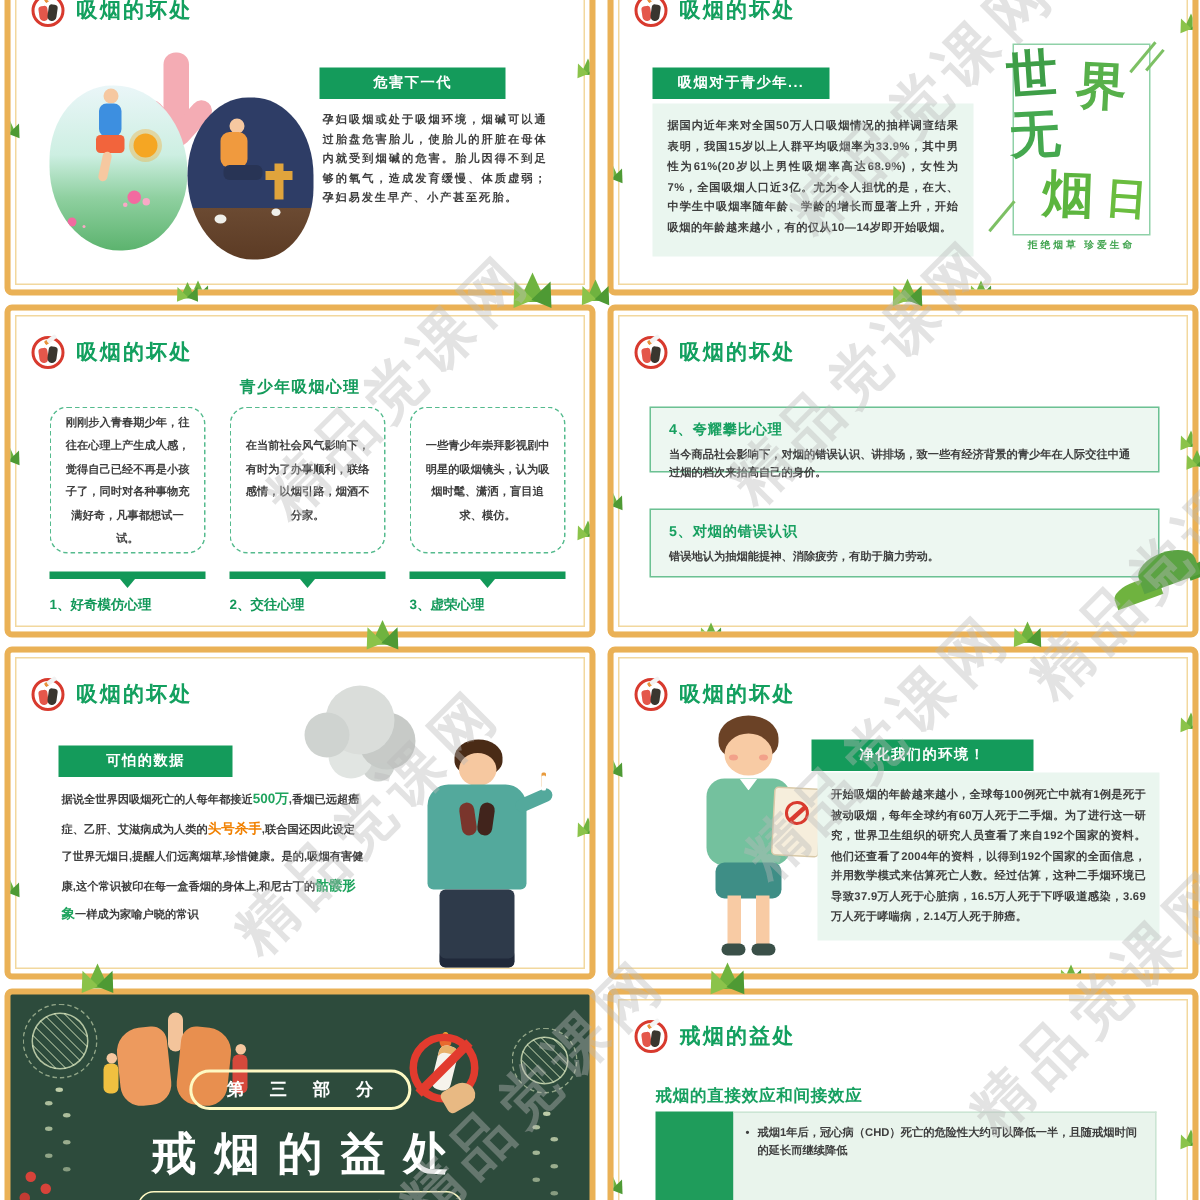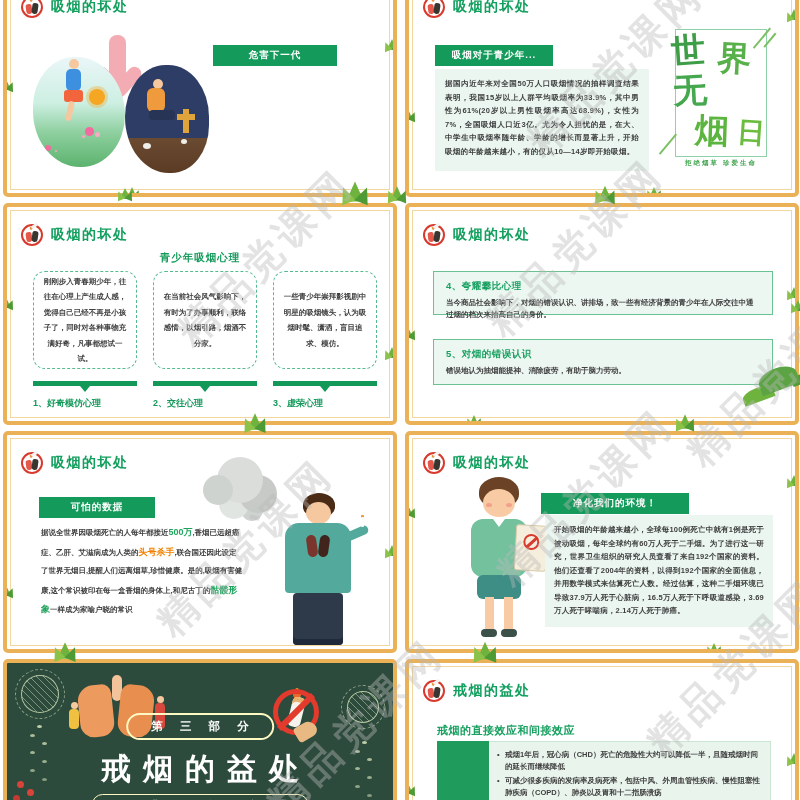--- a/index.html
+++ b/index.html
@@ -175,20 +175,21 @@
         <div class="lungblobR">
           <div class="sit-head"></div>
             <div class="sit-body"></div>
             <div class="sit-leg"></div>
           <div class="cross"></div>
           <div class="skull-dot" style="left:18px;top:78px;"></div>
             <div class="skull-dot" style="left:56px;top:74px;width:6px;height:5px;"></div>
         </div>
       </div>
       <div class="banner" style="left:206px; top:66px; width:124px;">危害下一代</div>
+      <div class="bodytxt" style="position:absolute; left:208px; top:94px; width:150px; line-height:13px; letter-spacing:1.2px;">孕妇吸烟或处于吸烟环境，烟碱可以通过胎盘危害胎儿，使胎儿的肝脏在母体内就受到烟碱的危害。胎儿因得不到足够的氧气，造成发育缓慢、体质虚弱；孕妇易发生早产、小产甚至死胎。</div>
       <div class="tuft" style="left:-6px; top:100px;"></div>
       <div class="tuft" style="right:-4px; top:60px;"></div>
       <div class="tuft" style="left:120px; bottom:-5px;"></div>
     </div>
 
     <div class="slide">
       <div class="hdr">
         <span class="hicon">
             <i class="lungL"></i>
             <i class="lungR"></i>
@@ -361,21 +362,20 @@
             <i class="lungR"></i>
             <i class="cig"></i>
           </span>
         <span class="htitle">戒烟的益处</span>
       </div>
       <div class="s8sub">戒烟的直接效应和间接效应</div>
       <div class="s8tab">
         <div class="s8lab">直接效应</div>
         <ul class="s8body">
           <li>戒烟1年后，冠心病（CHD）死亡的危险性大约可以降低一半，且随戒烟时间的延长而继续降低</li>
-          <li>可减少很多疾病的发病率及病死率，包括中风、外周血管性疾病、慢性阻塞性肺疾病（COPD）、肺炎以及胃和十二指肠溃疡</li>
 
         </ul>
       </div>
       <div class="tuft" style="left:-6px; top:120px;"></div>
       <div class="tuft" style="right:-4px; top:90px;"></div>
     </div>
   </div>
 
   <div class="tuft" style="left:350px; top:186px; transform:scale(1.8);"></div>
   <div class="tuft" style="left:392px; top:188px; transform:scale(1.3);"></div>

